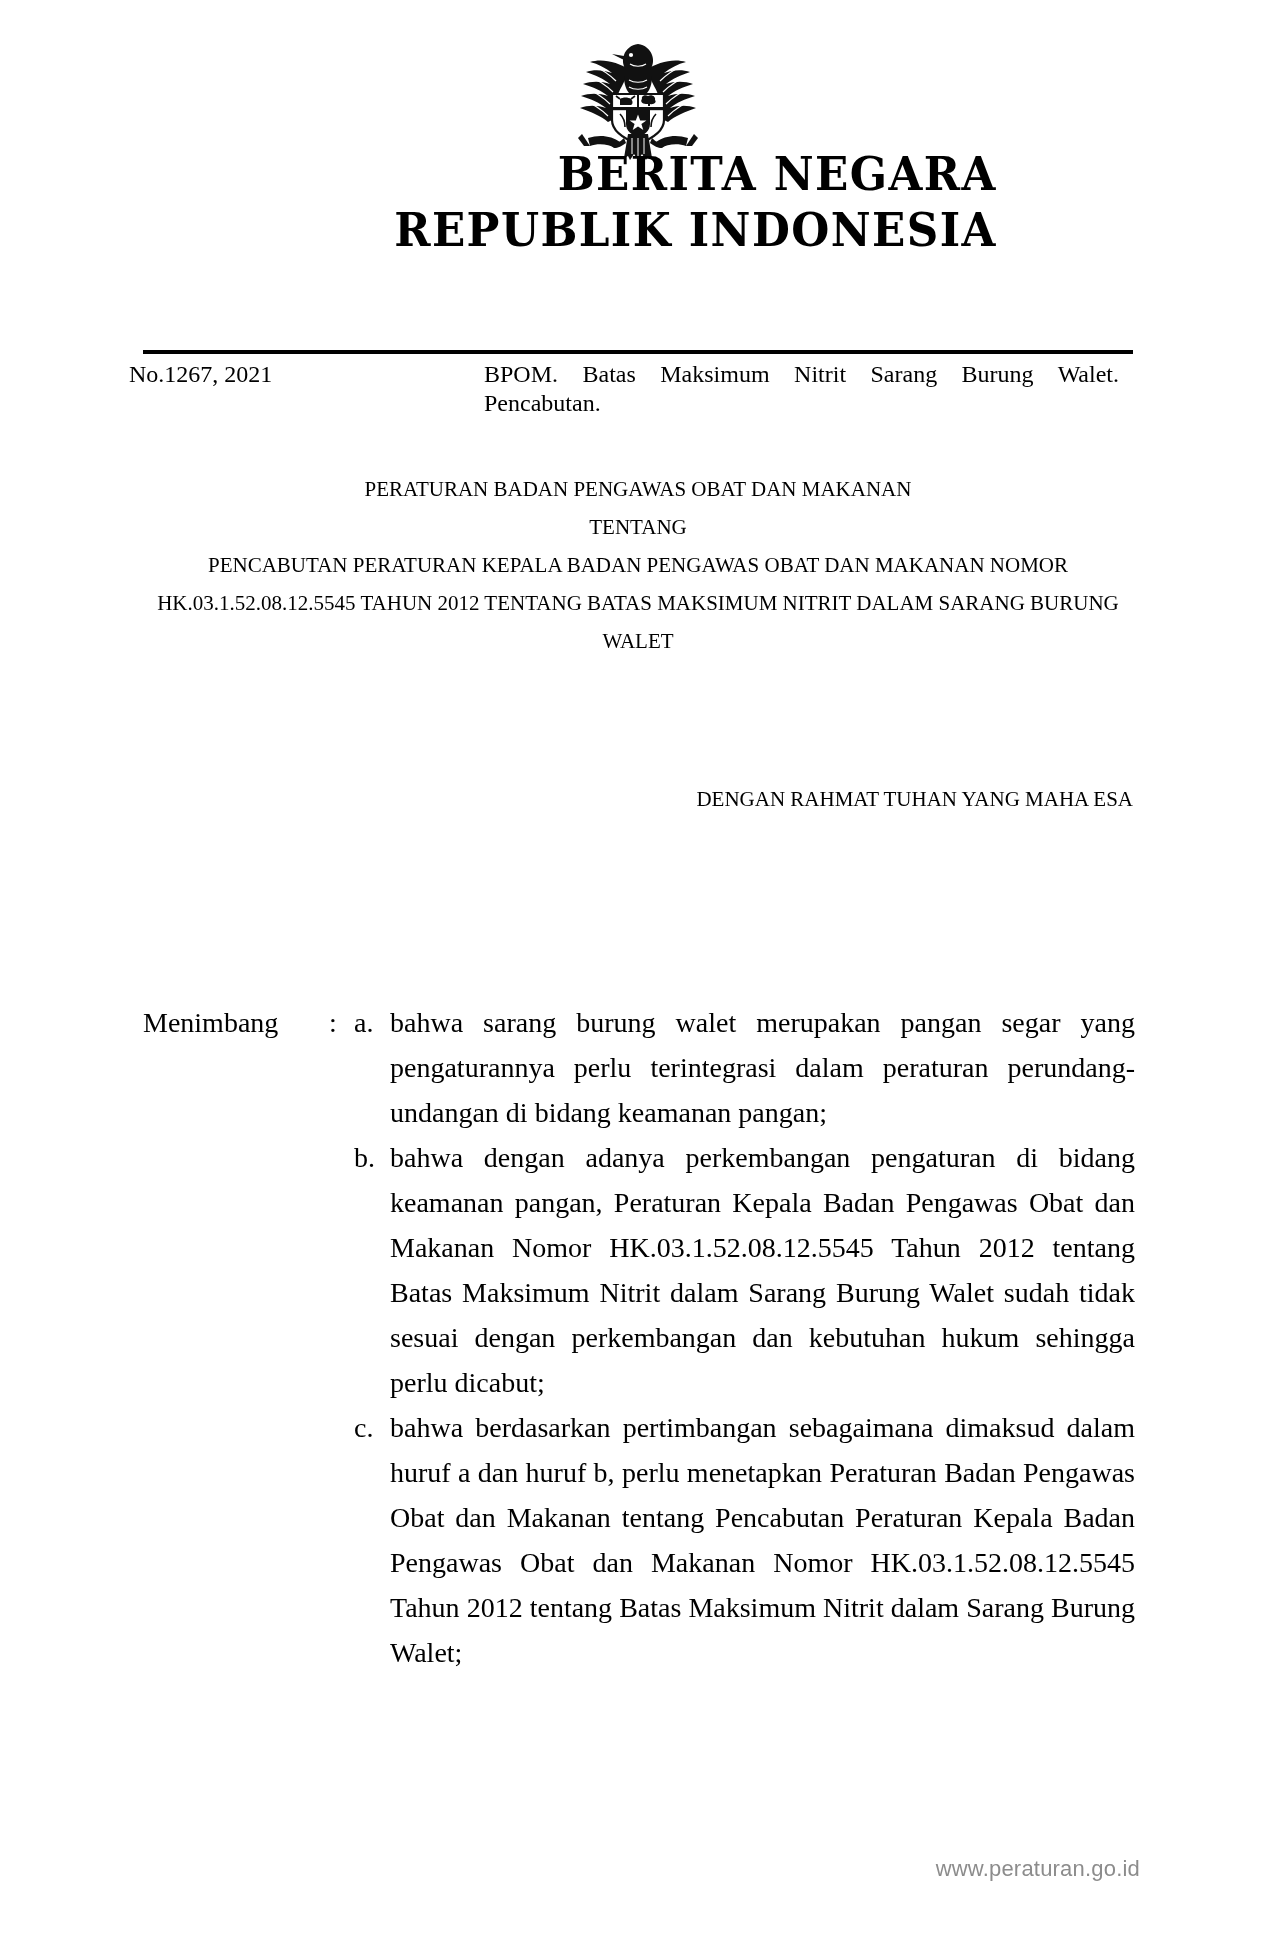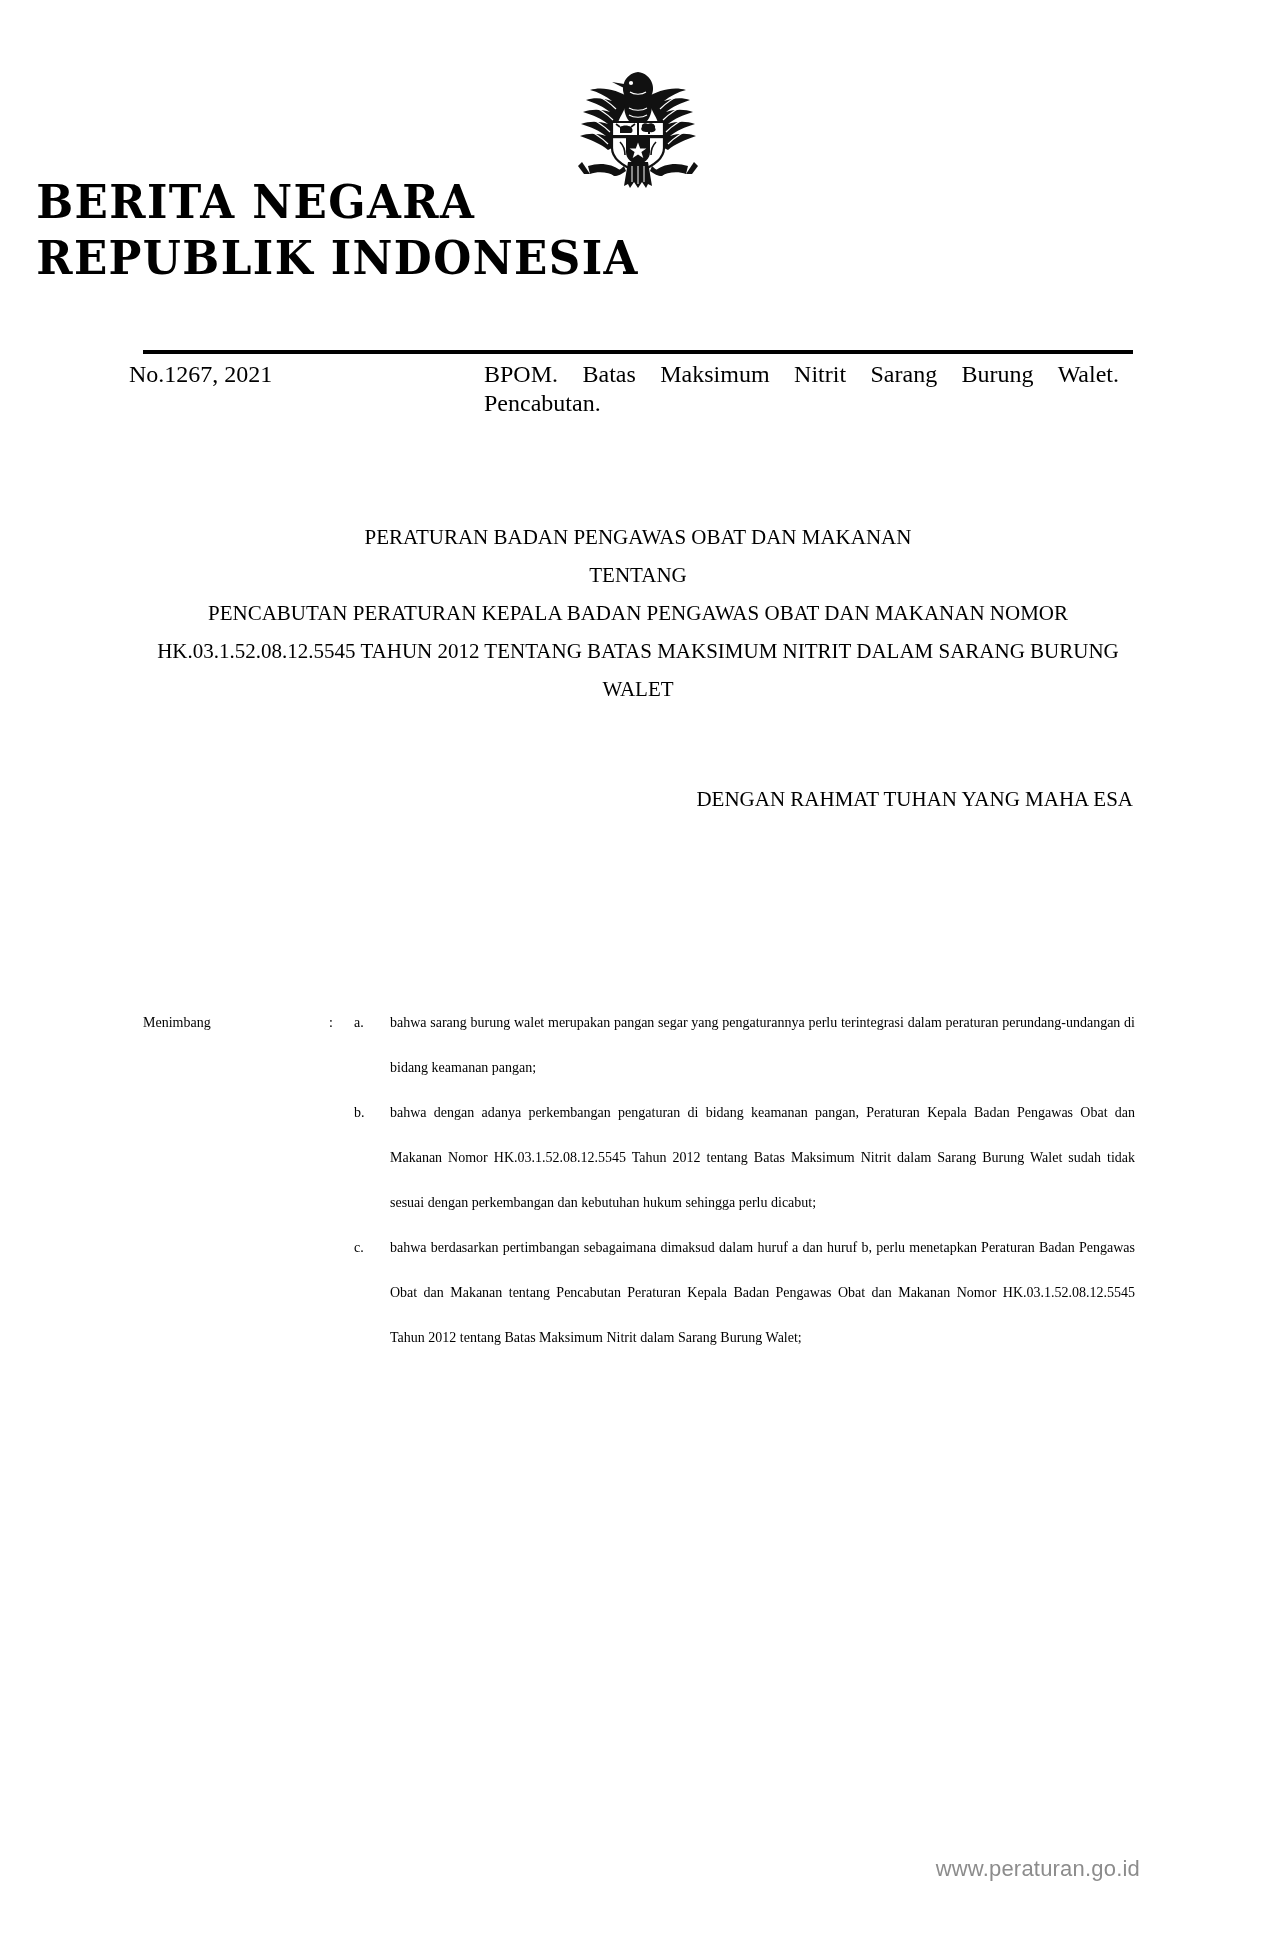--- a/index.html
+++ b/index.html
@@ -22,22 +22,21 @@
     overflow: hidden;
     box-sizing: border-box;
   }
 
   
   .masthead {
     position: absolute;
     left: 0;
     top: 0;
     width: 1033px;
-    text-align: left;
-    margin-top: 28px;
+    text-align: right;
   }
 
   .emblem-wrap {
     width: 1275px;
     height: 140px;
     padding-top: 34px;
     box-sizing: border-box;
     display: flex;
     justify-content: center;
     align-items: flex-start;
@@ -92,21 +91,20 @@
 
   
   .title-block {
     position: absolute;
     left: 143px;
     top: 470px;
     width: 990px;
     text-align: center;
     font-size: 21px;
     line-height: 38px;
-    margin-top: 48px;
   }
   .title-block .ttl {
     display: block;
     white-space: nowrap;
   }
   .title-block .ttl.wrap { white-space: normal; }
 
   .invocation {
     position: absolute;
     left: 143px;
@@ -125,21 +123,21 @@
     font-size: 21px;
     line-height: 38px;
   }
 
   
   .considering {
     position: absolute;
     left: 143px;
     top: 1000px;
     width: 992px;
-    font-size: 14px;
+    font-size: 28px;
     line-height: 45px;
   }
   .cons-label {
     position: absolute;
     left: 0;
     top: 0;
     width: 175px;
     white-space: nowrap;
   }
   .cons-colon {

